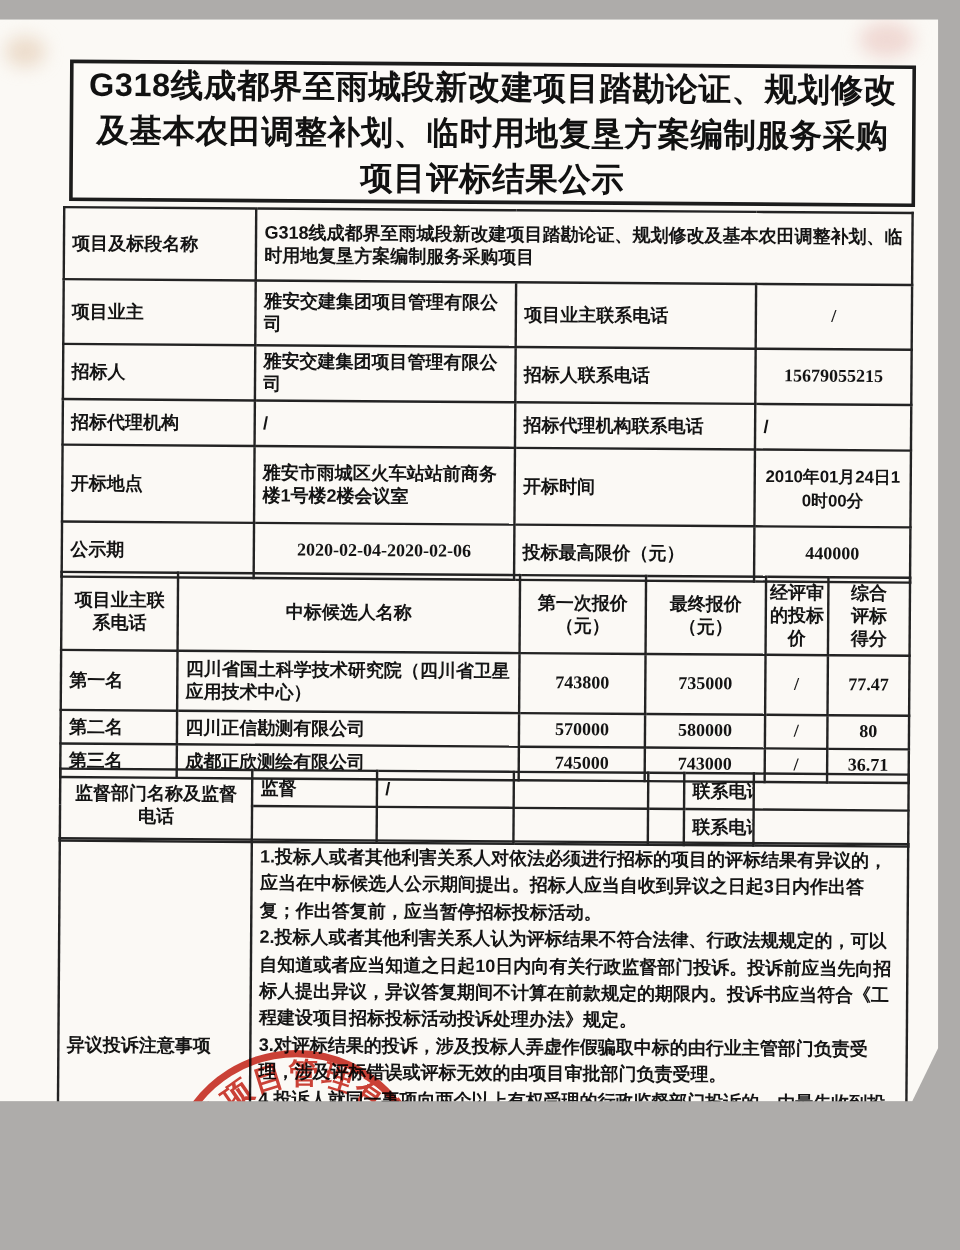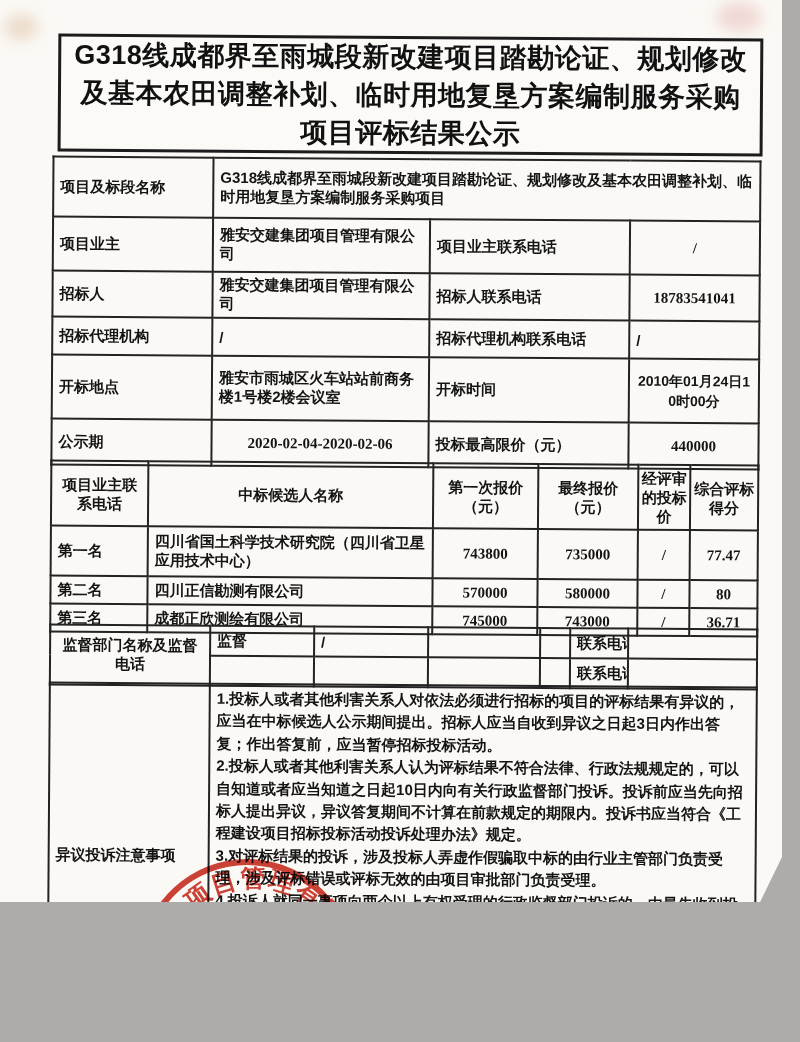--- a/index.html
+++ b/index.html
@@ -3,21 +3,21 @@
 <meta charset="utf-8">
 <style>
   html,body{margin:0;padding:0;}
   body{
     width:800px;height:1042px;overflow:hidden;position:relative;
     background:#aeacaa;
     font-family:"Liberation Sans","DejaVu Sans",sans-serif;
     color:#141414;
   }
   .page{
-    position:absolute;left:0;top:0;width:782px;height:902px;
+    position:absolute;left:0;top:16px;width:782px;height:902px;
     background:#fbf9f5;
     clip-path:polygon(0 0,100% 0,100% 95%,97.2% 100%,0 100%);
   }
   .smudge{position:absolute;border-radius:50%;filter:blur(7px);pointer-events:none;}
   .smudge.tl{left:4px;top:14px;width:34px;height:26px;background:rgba(224,196,170,.55);}
   .smudge.tr{left:716px;top:2px;width:46px;height:30px;background:rgba(230,186,180,.5);}
   .content{
     position:absolute;left:0;top:0;width:782px;height:1042px;
     transform:rotate(0.4deg);transform-origin:400px 520px;
   }
@@ -85,21 +85,21 @@
       <tr style="height:54px">
         <td class="lbl">项目业主</td>
         <td class="val">雅安交建集团项目管理有限公司</td>
         <td class="lbl">项目业主联系电话</td>
         <td class="num">/</td>
       </tr>
       <tr style="height:46px">
         <td class="lbl">招标人</td>
         <td class="val">雅安交建集团项目管理有限公司</td>
         <td class="lbl">招标人联系电话</td>
-        <td class="num">18783541041</td>
+        <td class="num">15679055215</td>
       </tr>
       <tr style="height:38px">
         <td class="lbl">招标代理机构</td>
         <td class="val">/</td>
         <td class="lbl">招标代理机构联系电话</td>
         <td class="val">/</td>
       </tr>
       <tr style="height:64px">
         <td class="lbl">开标地点</td>
         <td class="val">雅安市雨城区火车站站前商务楼1号楼2楼会议室</td>
@@ -124,21 +124,21 @@
           <col style="width:52px">
           <col style="width:68px">
         </colgroup>
       <tbody>
           <tr style="height:58px">
         <td class="hdr">项目业主联系电话</td>
         <td class="hdr">中标候选人名称</td>
         <td class="hdr">第一次报价（元）</td>
         <td class="hdr">最终报价（元）</td>
         <td class="hdr" style="padding:3px 2px">经评审的投标价</td>
-        <td class="hdr" style="padding:3px 2px">综合评标得分</td>
+        <td class="hdr" style="padding:3px 12px">综合评标得分</td>
       </tr>
       <tr style="height:50px">
         <td class="lbl">第一名</td>
         <td class="val">四川省国土科学技术研究院（四川省卫星应用技术中心）</td>
         <td class="num">743800</td>
         <td class="num">735000</td>
         <td class="num">/</td>
         <td class="num">77.47</td>
       </tr>
       <tr style="height:28px">

